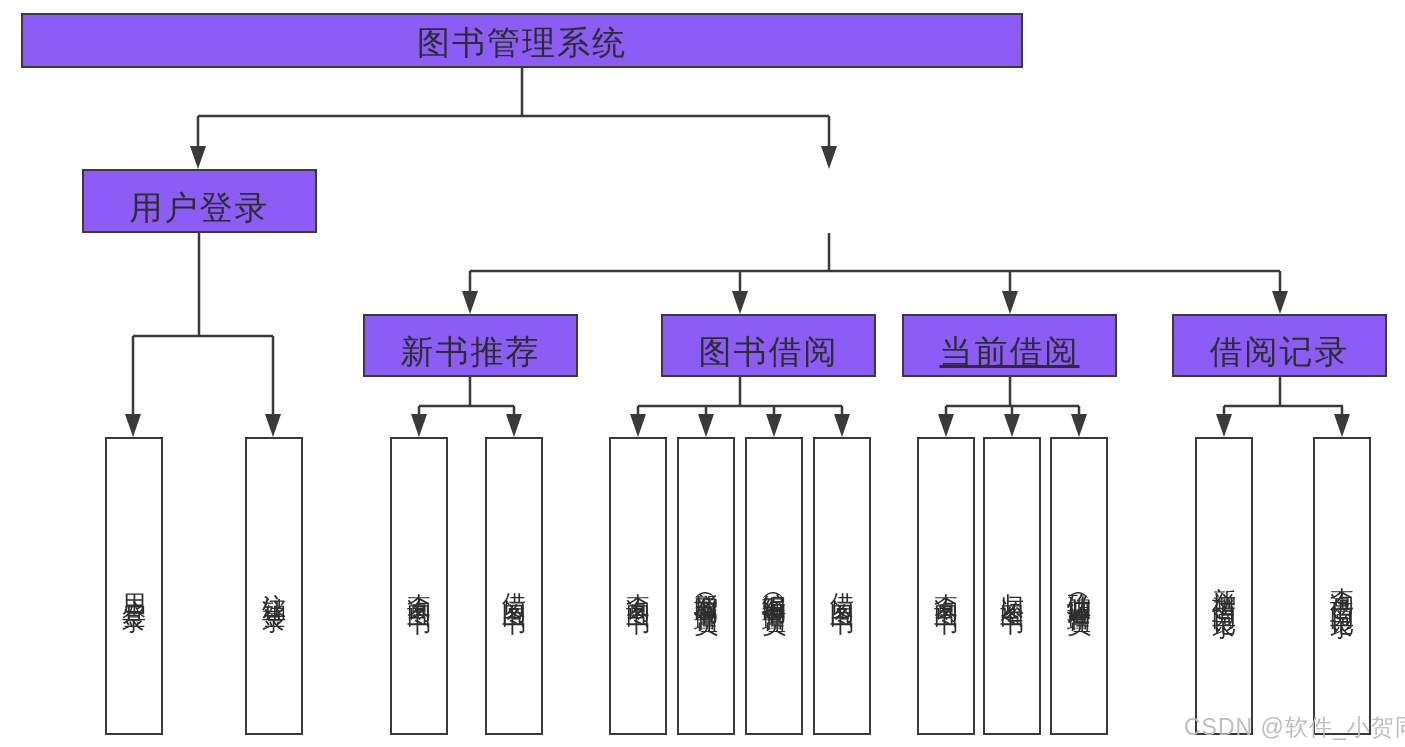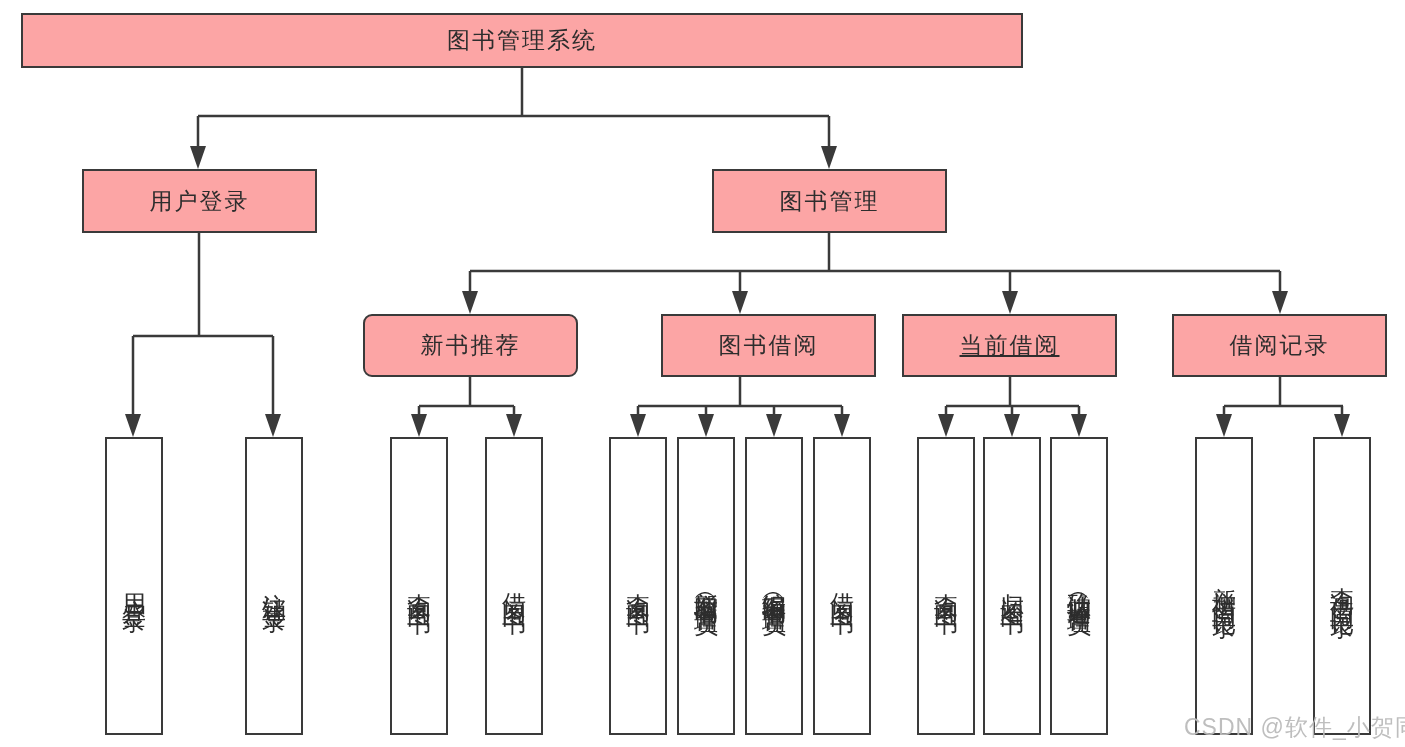--- a/index.html
+++ b/index.html
@@ -2,23 +2,23 @@
 <html lang="zh"><head>
 <meta charset="utf-8">
 <style>
   html,body{margin:0;padding:0;background:#ffffff;}
   .canvas{
     position:relative;width:1405px;height:747px;background:#ffffff;
     font-family:"Liberation Sans","DejaVu Sans",sans-serif;color:#2d2d2d;overflow:hidden;
   }
   .wires{position:absolute;left:0;top:0;}
   .box{
-    position:absolute;box-sizing:border-box;border:2.5px solid #3a3a3a;background:#fca5a5;
-    display:flex;align-items:center;justify-content:center;
-    font-size:23px;letter-spacing:2px;white-space:nowrap;
+    position:absolute;box-sizing:border-box;border:2.5px solid #3a3a3a;background:#8b5cf6;
+    display:flex;align-items:flex-end;justify-content:center;
+    font-size:33px;letter-spacing:2px;white-space:nowrap;
   }
   .vbox{
     position:absolute;box-sizing:border-box;border:2.5px solid #3a3a3a;background:#ffffff;
     writing-mode:vertical-rl;text-orientation:mixed;
     display:flex;align-items:center;justify-content:center;
     font-size:24px;letter-spacing:6px;
   }
   .watermark{
     position:absolute;left:1184px;top:712px;
     font-size:23px;letter-spacing:1px;color:rgba(186,186,186,0.95);white-space:nowrap;
@@ -69,25 +69,22 @@
     </g>
   </svg>
 
   <div class="box" style="left:21px;top:13px;width:1002px;height:55px;">
     <span>图书管理系统</span>
   </div>
 
   <div class="box" style="left:82px;top:169px;width:235px;height:64px;">
     <span>用户登录</span>
   </div>
-  <div class="box" style="left:712px;top:169px;width:235px;height:64px;">
-    <span>图书管理</span>
-  </div>
 
-  <div class="box" style="left:363px;top:314px;width:215px;height:63px;border-radius:9px;">
+  <div class="box" style="left:363px;top:314px;width:215px;height:63px;">
     <span>新书推荐</span>
   </div>
   <div class="box" style="left:633px;top:314px;width:215px;height:63px;margin-left:28px;">
     <span>图书借阅</span>
   </div>
   <div class="box" style="left:902px;top:314px;width:215px;height:63px;text-decoration:underline;">
     <span>当前借阅</span>
   </div>
   <div class="box" style="left:1172px;top:314px;width:215px;height:63px;font-family:Liberation Mono, monospace;">
     <span>借阅记录</span>

